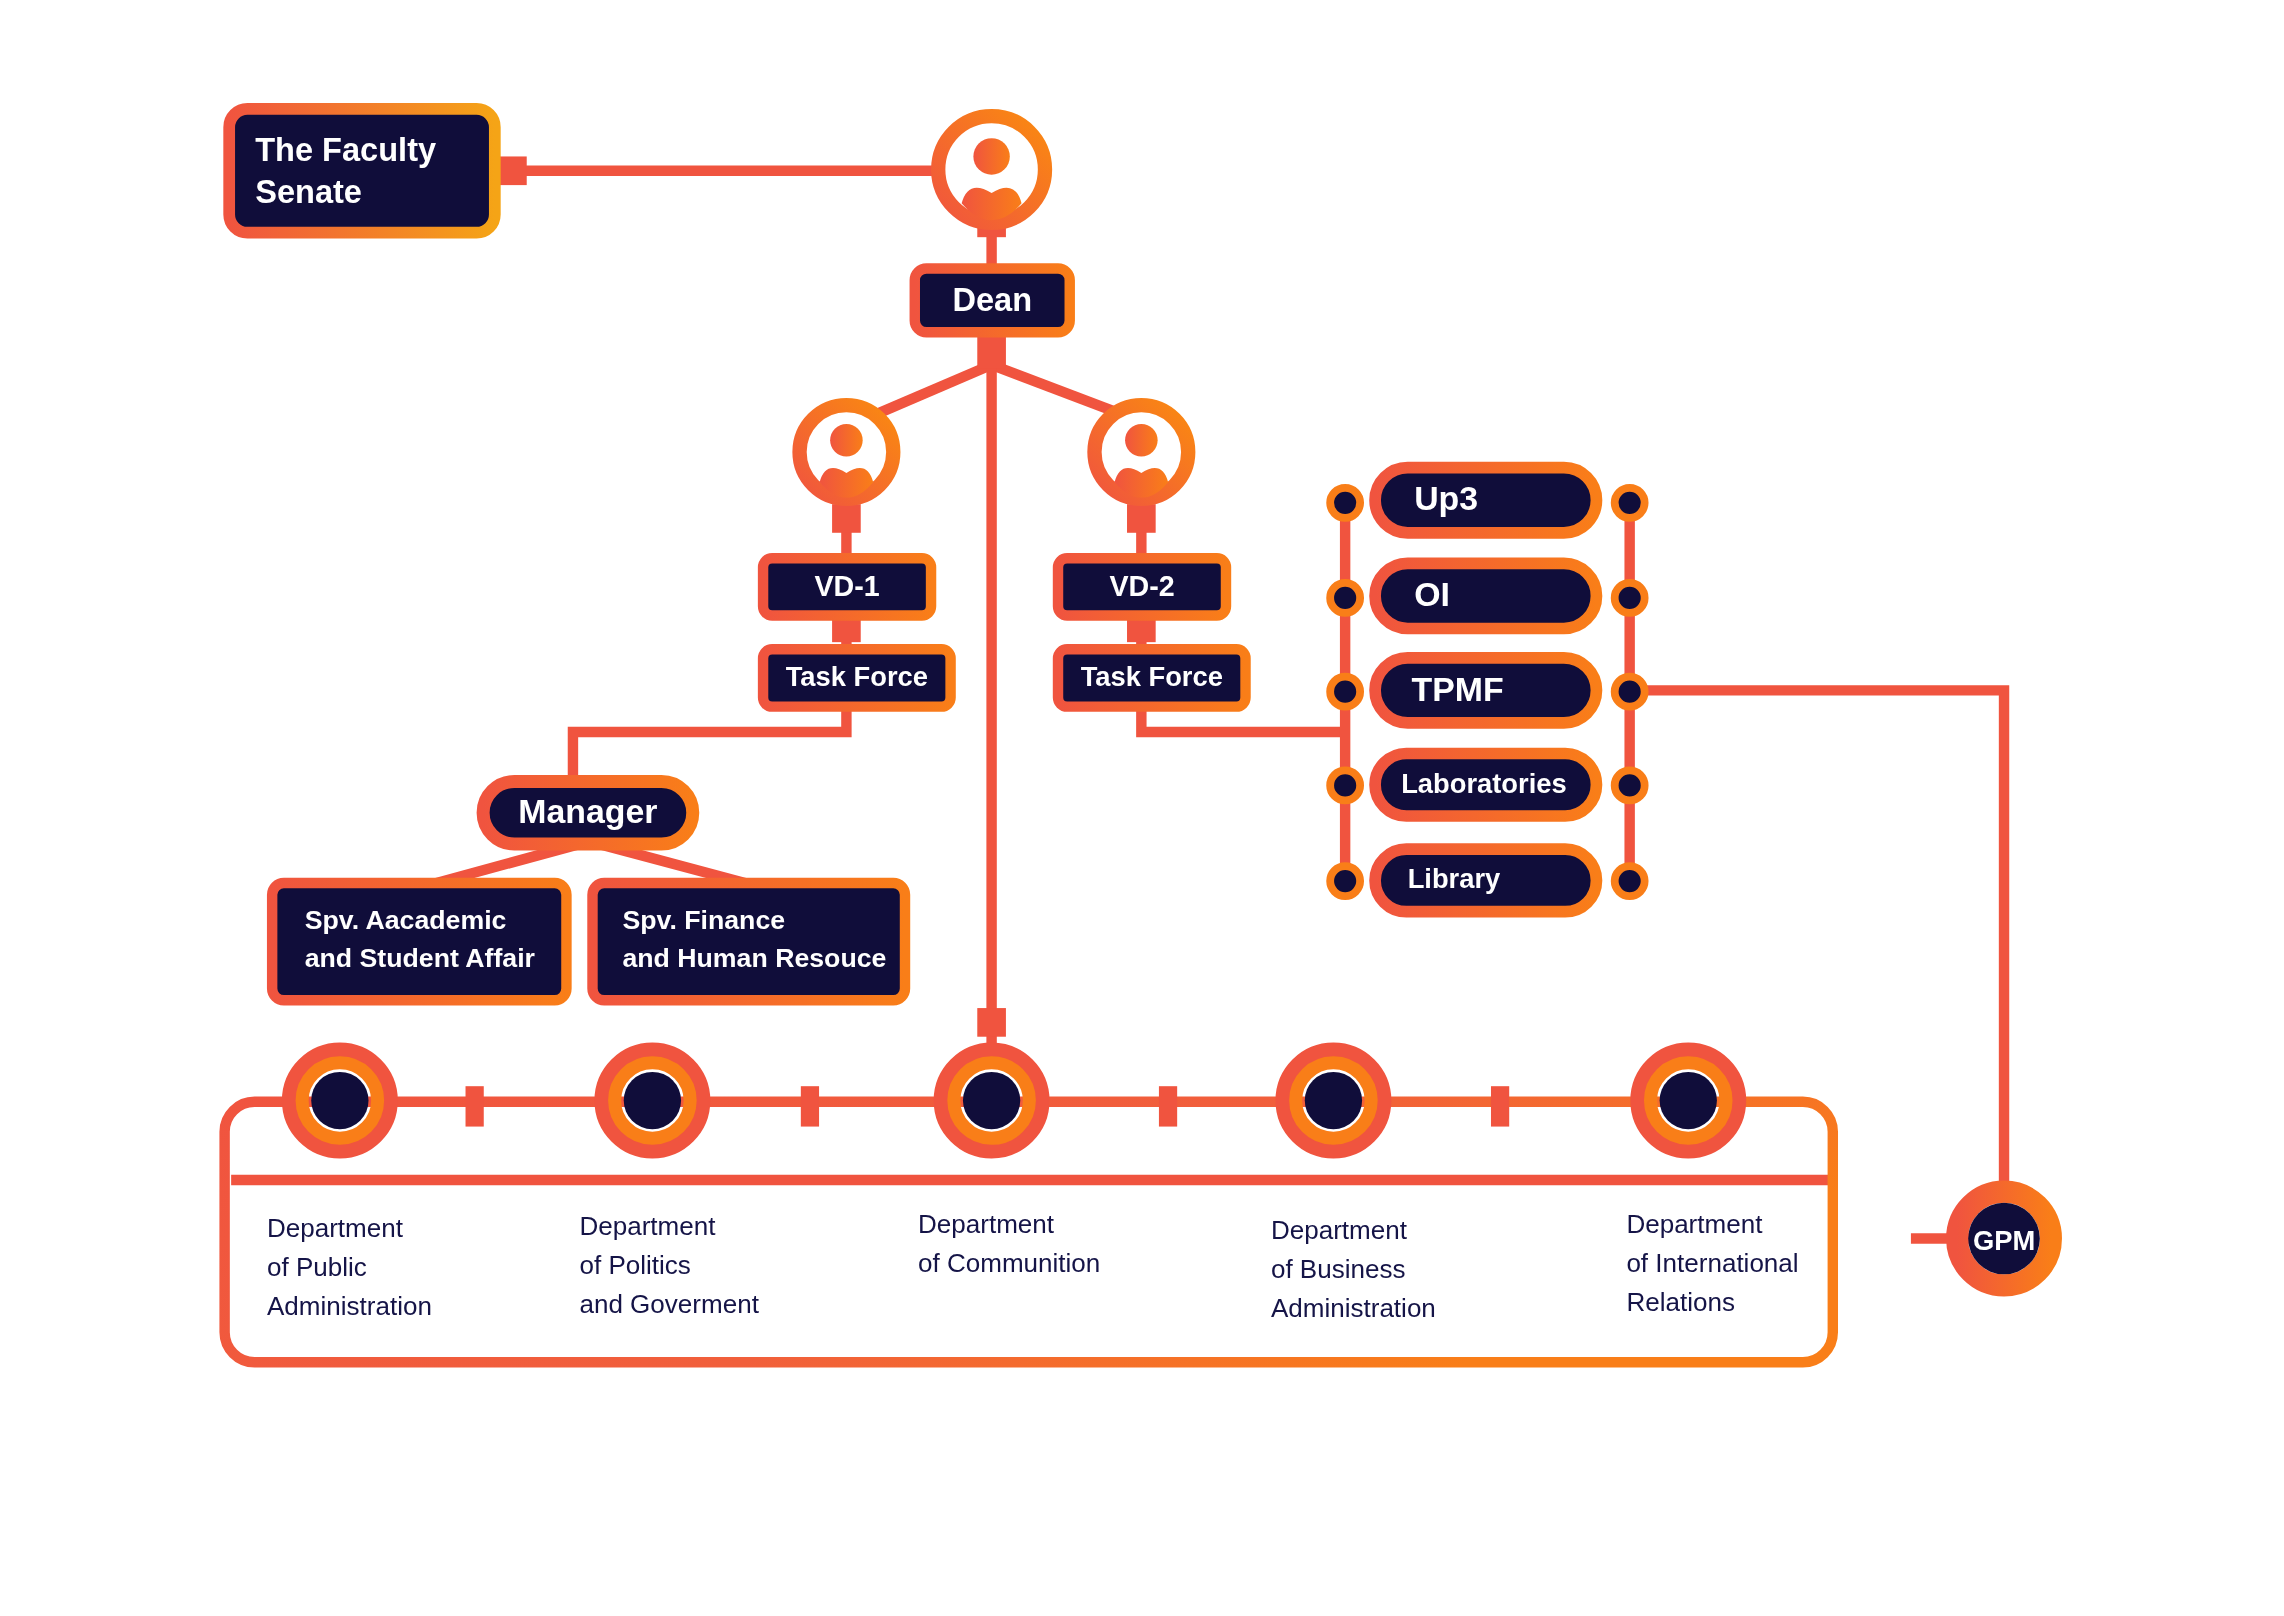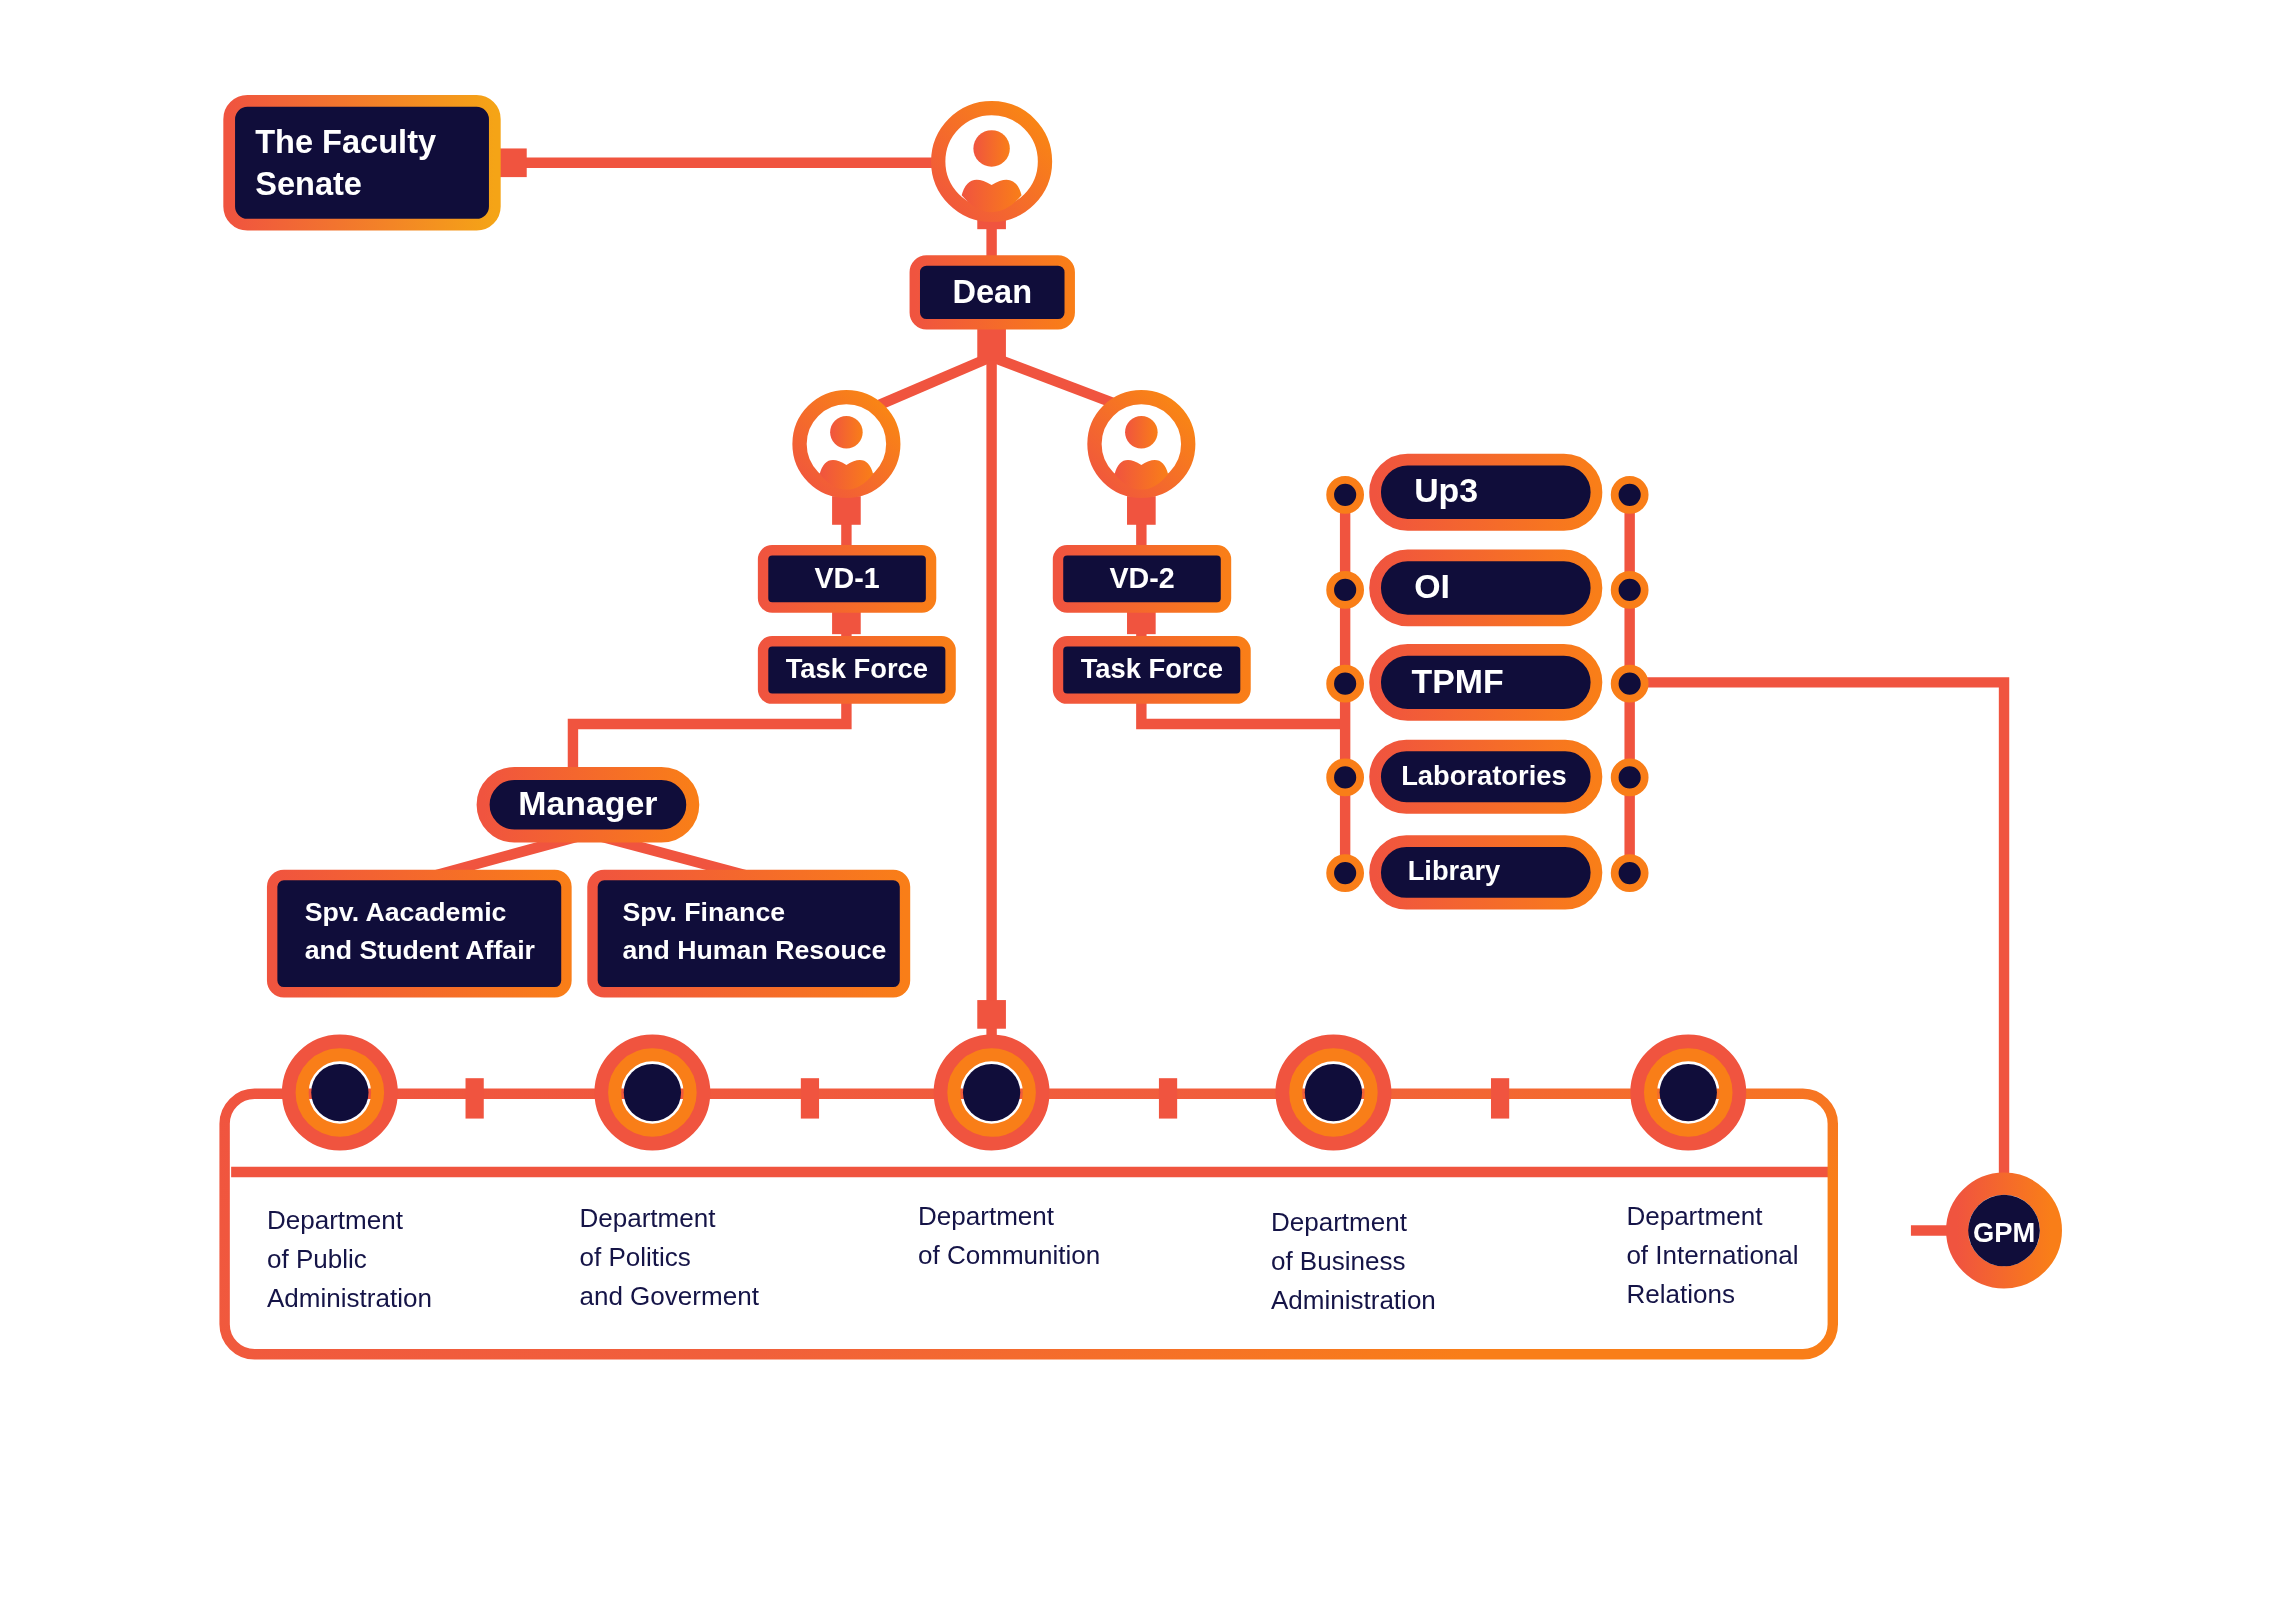--- a/index.html
+++ b/index.html
@@ -9,21 +9,21 @@
   }
   body {
     width: 2284px;
     height: 1616px;
     font-family: "Liberation Sans", sans-serif;
     overflow: hidden;
     position: relative;
   }
   #org-chart-root {
     position: absolute;
-    left: 0; top: 0;
+    left: 0; top: 8px;
     width: 2284px;
     height: 1160px;
   }
   svg.diagram {
     display: block;
     width: 2284px;
     height: 1616px;
   }
   .node-label {
     fill: #ffffff;

